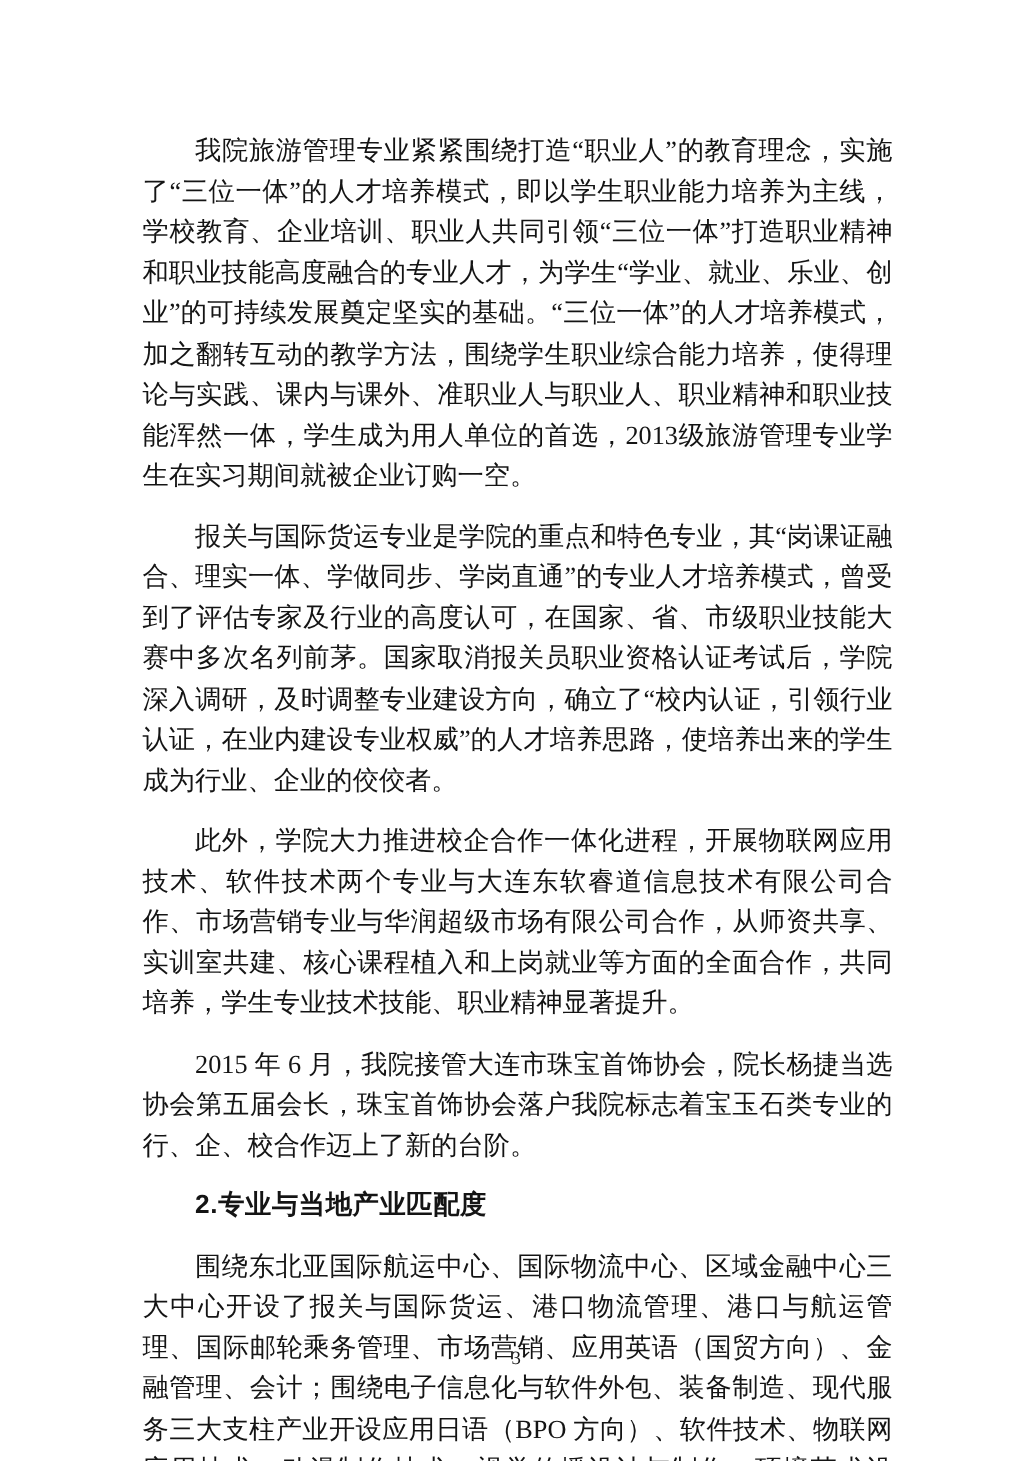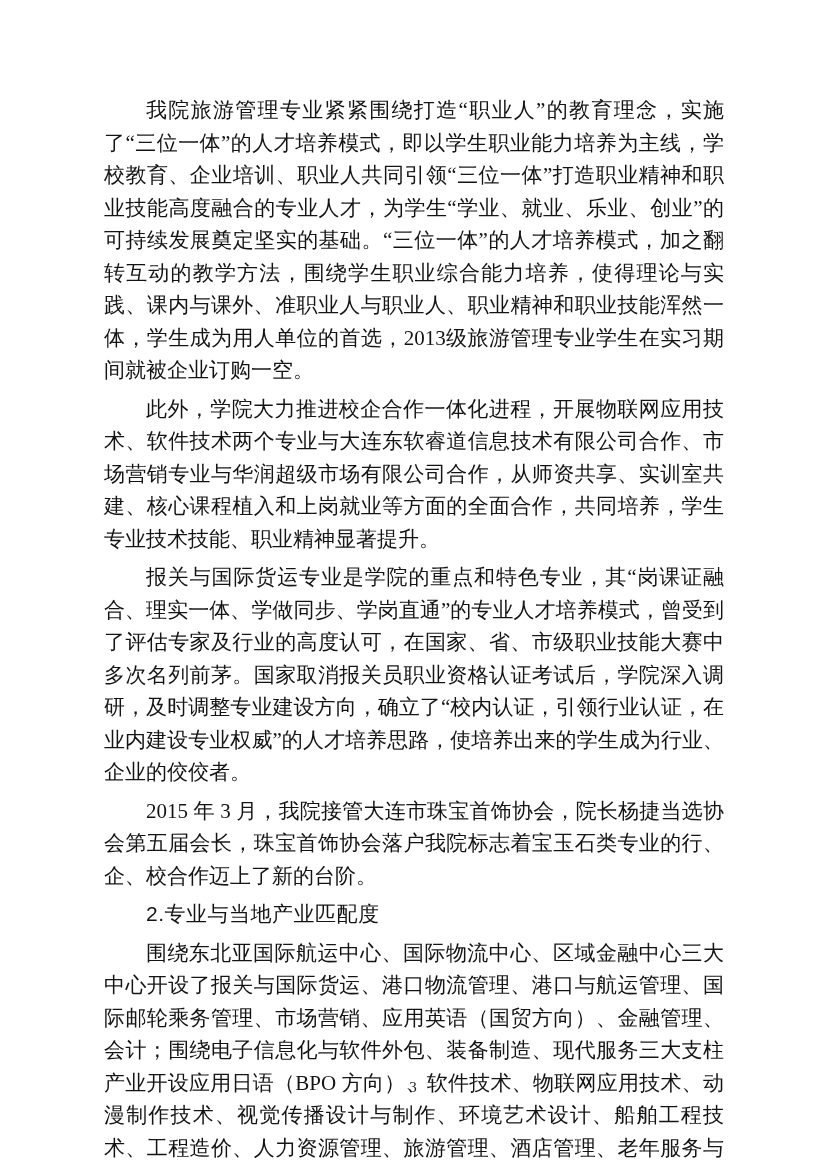--- a/index.html
+++ b/index.html
@@ -19,49 +19,49 @@
   .content {
     position: absolute;
     left: 98px;
     top: 88px;
     width: 632px;
     font-size: 21px;
     line-height: 32.5px;
     text-align: justify;
   }
   p.para {
-    margin: 6px;
+    margin: 16px;
     padding: 0;
     text-indent: 2em;
     word-break: break-all;
   }
   p.heading {
     font-family: "Liberation Sans", "DejaVu Sans", sans-serif;
-    font-weight: normal;
+    font-weight: bold;
     letter-spacing: 0.5px;
   }
   .footer {
     position: absolute;
     left: 0;
     top: 1078px;
     width: 826px;
     text-align: center;
     font-size: 15px;
     line-height: 18px;
     color: #1a1a1a;
   }
 </style>
 </head>
 <body>
 
 <div class="page">
   <div class="content">
       <p class="para body">我院旅游管理专业紧紧围绕打造“职业人”的教育理念，实施了“三位一体”的人才培养模式，即以学生职业能力培养为主线，学校教育、企业培训、职业人共同引领“三位一体”打造职业精神和职业技能高度融合的专业人才，为学生“学业、就业、乐业、创业”的可持续发展奠定坚实的基础。“三位一体”的人才培养模式，加之翻转互动的教学方法，围绕学生职业综合能力培养，使得理论与实践、课内与课外、准职业人与职业人、职业精神和职业技能浑然一体，学生成为用人单位的首选，2013级旅游管理专业学生在实习期间就被企业订购一空。</p>
+      <p class="para body">报关与国际货运专业是学院的重点和特色专业，其“岗课证融合、理实一体、学做同步、学岗直通”的专业人才培养模式，曾受到了评估专家及行业的高度认可，在国家、省、市级职业技能大赛中多次名列前茅。国家取消报关员职业资格认证考试后，学院深入调研，及时调整专业建设方向，确立了“校内认证，引领行业认证，在业内建设专业权威”的人才培养思路，使培养出来的学生成为行业、企业的佼佼者。</p>
       <p class="para body">此外，学院大力推进校企合作一体化进程，开展物联网应用技术、软件技术两个专业与大连东软睿道信息技术有限公司合作、市场营销专业与华润超级市场有限公司合作，从师资共享、实训室共建、核心课程植入和上岗就业等方面的全面合作，共同培养，学生专业技术技能、职业精神显著提升。</p>
-      <p class="para body">报关与国际货运专业是学院的重点和特色专业，其“岗课证融合、理实一体、学做同步、学岗直通”的专业人才培养模式，曾受到了评估专家及行业的高度认可，在国家、省、市级职业技能大赛中多次名列前茅。国家取消报关员职业资格认证考试后，学院深入调研，及时调整专业建设方向，确立了“校内认证，引领行业认证，在业内建设专业权威”的人才培养思路，使培养出来的学生成为行业、企业的佼佼者。</p>
-      <p class="para body">2015 年 3 月，我院接管大连市珠宝首饰协会，院长杨捷当选协会第五届会长，珠宝首饰协会落户我院标志着宝玉石类专业的行、企、校合作迈上了新的台阶。</p>
+      <p class="para body">2015 年 6 月，我院接管大连市珠宝首饰协会，院长杨捷当选协会第五届会长，珠宝首饰协会落户我院标志着宝玉石类专业的行、企、校合作迈上了新的台阶。</p>
       <p class="para heading">2.专业与当地产业匹配度</p>
       <p class="para body">围绕东北亚国际航运中心、国际物流中心、区域金融中心三大中心开设了报关与国际货运、港口物流管理、港口与航运管理、国际邮轮乘务管理、市场营销、应用英语（国贸方向）、金融管理、会计；围绕电子信息化与软件外包、装备制造、现代服务三大支柱产业开设应用日语（BPO 方向）、软件技术、物联网应用技术、动漫制作技术、视觉传播设计与制作、环境艺术设计、船舶工程技术、工程造价、人力资源管理、旅游管理、酒店管理、老年服务与管理专业、以及宝玉石鉴定与加工和首饰设计与工艺 22 个专业。</p>
     </div>
   <div class="footer">
     <span>3</span>
   </div>
 </div>
 
 </body></html>

